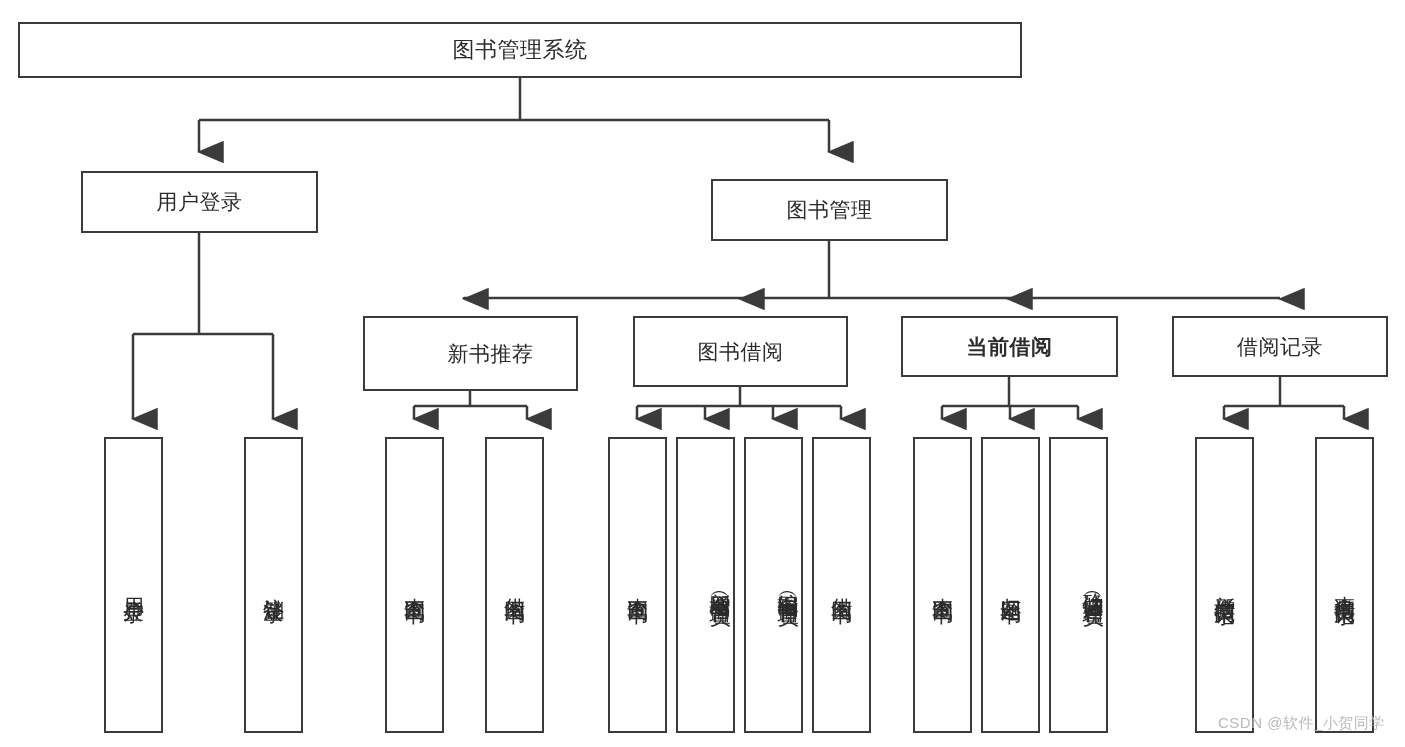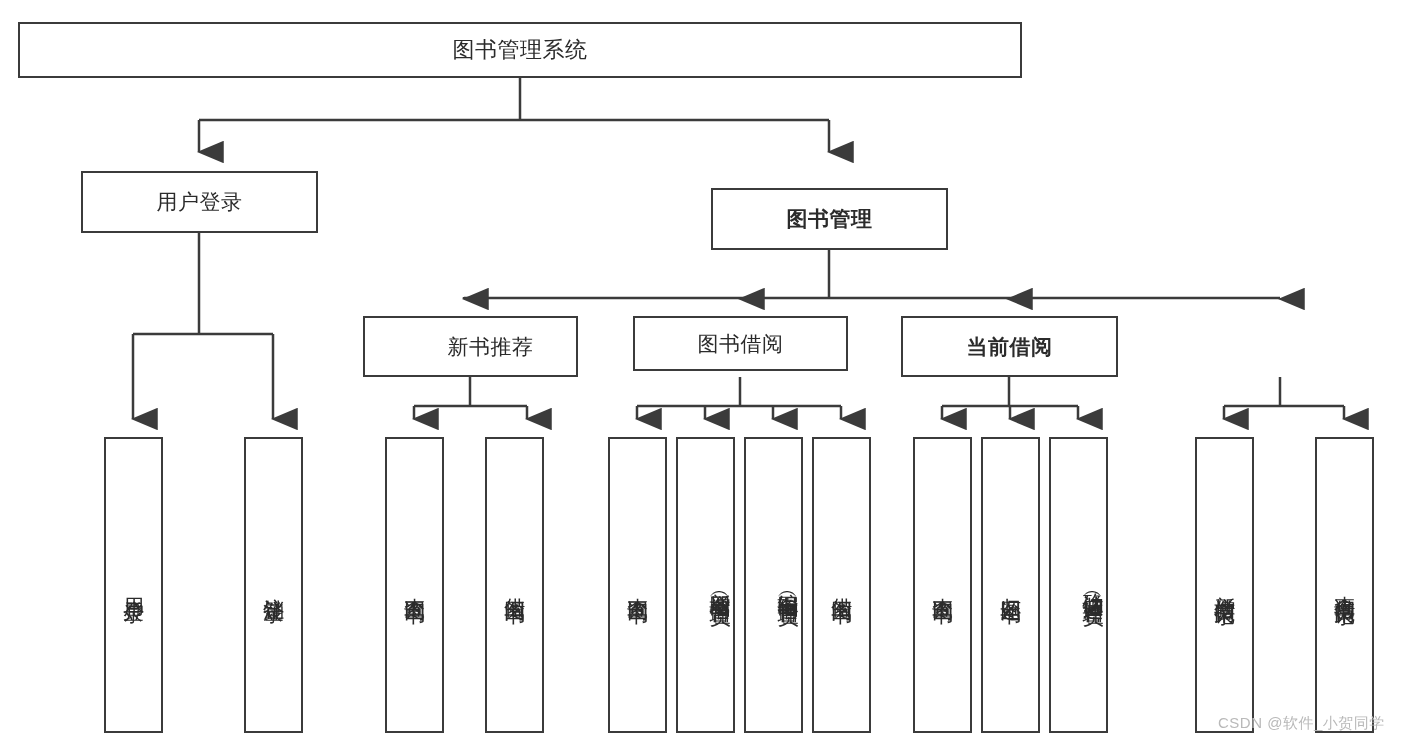--- a/index.html
+++ b/index.html
@@ -122,32 +122,35 @@
     </g>
   </svg>
 
   <div class="node node-h node-root" style="left:18px; top:12px; width:1004px; height:56px;margin-top:10px;">
     <span>图书管理系统</span>
   </div>
 
   <div class="node node-h" style="left:81px; top:171px; width:237px; height:62px;">
     <span>用户登录</span>
   </div>
-  <div class="node node-h" style="left:711px; top:188px; width:237px; height:62px;font-weight:bold;">
+  <div class="node node-h" style="left:711px; top:179px; width:237px; height:62px;">
     <span>图书管理</span>
   </div>
 
-  <div class="node node-h" style="left:363px; top:316px; width:215px; height:61px;padding-left:40px;">
+  <div class="node node-h" style="left:363px; top:316px; width:215px; height:75px;padding-left:40px;">
     <span>新书推荐</span>
   </div>
-  <div class="node node-h" style="left:633px; top:316px; width:215px; height:55px;">
+  <div class="node node-h" style="left:633px; top:316px; width:215px; height:71px;">
     <span>图书借阅</span>
   </div>
   <div class="node node-h" style="left:901px; top:316px; width:217px; height:61px;font-weight:bold;">
     <span>当前借阅</span>
+  </div>
+  <div class="node node-h" style="left:1172px; top:316px; width:216px; height:61px;">
+    <span>借阅记录</span>
   </div>
 
   <div class="node node-v center-v" style="left:104px; top:437px; width:59px; height:296px;">
     <span>用户登录</span>
   </div>
   <div class="node node-v center-v" style="left:244px; top:437px; width:59px; height:296px;">
     <span>注销登录</span>
   </div>
 
   <div class="node node-v center-v" style="left:385px; top:437px; width:59px; height:296px;">

